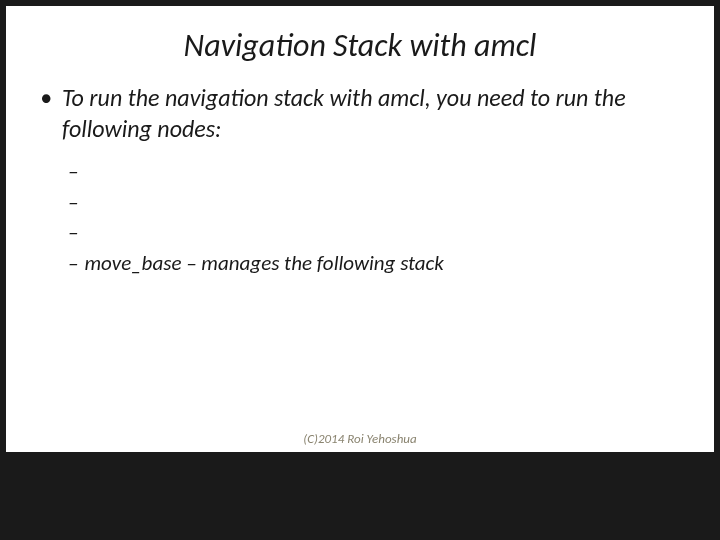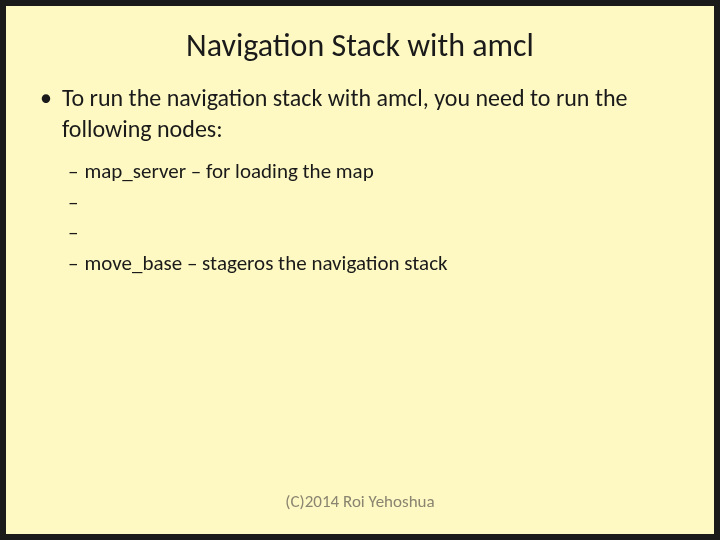--- a/index.html
+++ b/index.html
@@ -8,22 +8,23 @@
     height: 540px;
     background: #1a1a1a;
     font-family: Calibri, "Segoe UI", Arial, sans-serif;
     overflow: hidden;
   }
   .slide {
     position: absolute;
     top: 6px;
     left: 6px;
     width: 708px;
-    height: 528px;
-    background: #fef9c3;
+    height: 446px;
+    background: #ffffff;
+    font-style: italic;
   }
   .title {
     text-align: center;
     font-size: 32px;
     color: #1a1a1a;
     padding-top: 20px;
     padding-bottom: 18px;
     font-weight: 400;
   }
   .content {
@@ -46,49 +47,48 @@
   .sub-bullet {
     display: flex;
     font-size: 21px;
     line-height: 1.45;
   }
   .sub-bullet .dash {
     margin-right: 6px;
   }
   .footer {
     position: absolute;
-    bottom: 22px;
+    bottom: 6px;
     left: 0;
     width: 100%;
     text-align: center;
-    font-size: 17px;
+    font-size: 13px;
     color: #8a8470;
   }
 </style>
 </head>
 <body>
 
 <div class="slide">
   <h1 class="title">Navigation Stack with amcl</h1>
   <div class="content">
     <div class="main-bullet">
       <span class="dot">•</span>
       <span>To run the navigation stack with amcl, you need to run the following nodes:</span>
     </div>
     <div class="sub-list">
       <div class="sub-bullet">
         <span class="dash">–</span>
-        <span>map_server – for loading the map</span>
       </div>
       <div class="sub-bullet">
         <span class="dash">–</span>
       </div>
       <div class="sub-bullet">
         <span class="dash">–</span>
       </div>
       <div class="sub-bullet">
         <span class="dash">–</span>
-        <span>move_base – stageros the navigation stack</span>
+        <span>move_base – manages the following stack</span>
       </div>
     </div>
   </div>
   <div class="footer">(C)2014 Roi Yehoshua</div>
 </div>
 
 </body></html>

